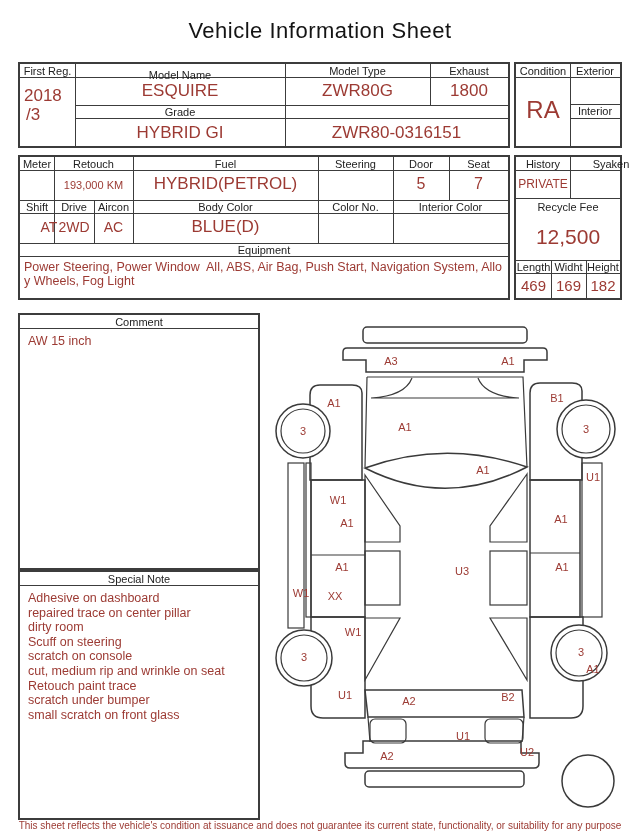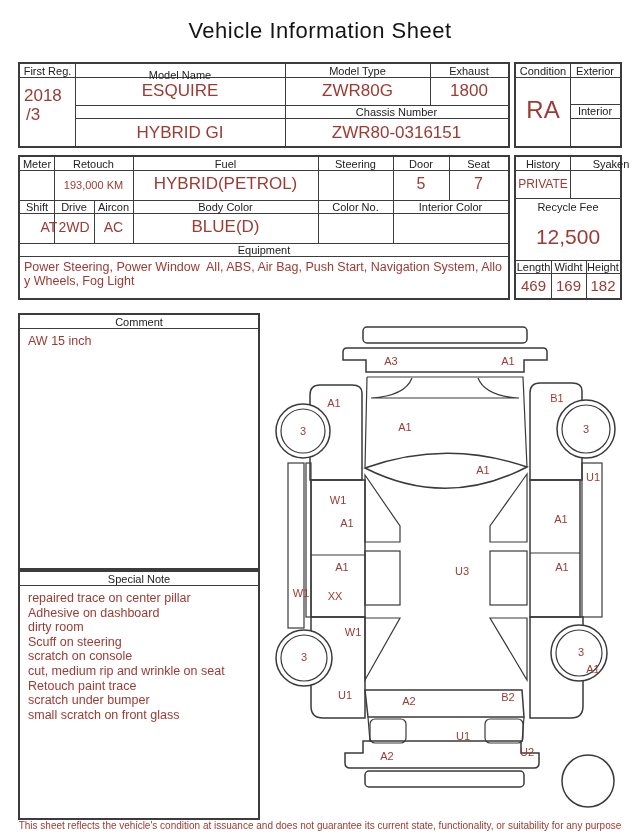--- a/index.html
+++ b/index.html
@@ -36,21 +36,21 @@
     <div class="vl" style="left:55px;top:0;height:82px;"></div>
     <div class="vl" style="left:265px;top:0;height:82px;"></div>
     <div class="vl" style="left:410px;top:0;height:41px;"></div>
     <div class="hl" style="left:0;top:13px;width:488px;"></div>
     <div class="hl" style="left:55px;top:41px;width:433px;"></div>
     <div class="hl" style="left:55px;top:54px;width:433px;"></div>
     <div class="hdr" style="left:0;top:2px;width:55px;">First Reg.</div>
     <div class="hdr" style="left:55px;top:6px;width:210px;">Model Name</div>
     <div class="hdr" style="left:265px;top:2px;width:145px;">Model Type</div>
     <div class="hdr" style="left:410px;top:2px;width:78px;">Exhaust</div>
-    <div class="hdr" style="left:265px;top:43px;width:223px;">Chassis Number</div>
+    <div class="hdr" style="left:55px;top:43px;width:210px;">Grade</div>
     <div class="val v17" style="left:2px;top:22px;width:53px;text-align:left;padding-left:2px;">2018</div>
     <div class="val v17" style="left:2px;top:41px;width:53px;text-align:left;padding-left:4px;">/3</div>
     <div class="val v17" style="left:55px;top:17px;width:210px;">ESQUIRE</div>
     <div class="val v17" style="left:265px;top:17px;width:145px;">ZWR80G</div>
     <div class="val v17" style="left:410px;top:17px;width:78px;">1800</div>
     <div class="val v17" style="left:55px;top:59px;width:210px;">HYBRID GI</div>
     <div class="val v17" style="left:265px;top:59px;width:223px;">ZWR80-0316151</div>
   </div>
 
   <div class="box" style="left:514px;top:62px;width:108px;height:86px;">
@@ -139,21 +139,21 @@
 
   <div class="box" style="left:18px;top:313px;width:242px;height:257px;">
     <div class="hl" style="left:0;top:13px;width:238px;"></div>
     <div class="hdr" style="left:0;top:2px;width:238px;">Comment</div>
     <div class="notes" id="comment-lines" style="left:8px;top:19px;"><div>AW 15 inch</div></div>
   </div>
 
   <div class="box" style="left:18px;top:570px;width:242px;height:250px;">
     <div class="hl" style="left:0;top:13px;width:238px;"></div>
     <div class="hdr" style="left:0;top:2px;width:238px;">Special Note</div>
-    <div class="notes" id="note-lines" style="left:8px;top:19px;"><div>repaired trace on center pillar</div><div>Adhesive on dashboard</div><div>dirty room</div><div>Scuff on steering</div><div>scratch on console</div><div>cut, medium rip and wrinkle on seat</div><div>Retouch paint trace</div><div>scratch under bumper</div><div>small scratch on front glass</div></div>
+    <div class="notes" id="note-lines" style="left:8px;top:19px;"><div>Adhesive on dashboard</div><div>repaired trace on center pillar</div><div>dirty room</div><div>Scuff on steering</div><div>scratch on console</div><div>cut, medium rip and wrinkle on seat</div><div>Retouch paint trace</div><div>scratch under bumper</div><div>small scratch on front glass</div></div>
   </div>
 
   <svg width="374" height="510" viewBox="266 312 374 510" style="left:266px;top:312px;width:374px;height:510px;">
 
     <rect class="cart" x="288" y="463" width="16" height="165"></rect>
     <rect class="cart" x="306" y="463" width="5" height="154"></rect>
 
     <rect class="cart" x="582" y="463" width="20" height="154"></rect>
 
     <rect class="car" x="311" y="480" width="54" height="137"></rect>

